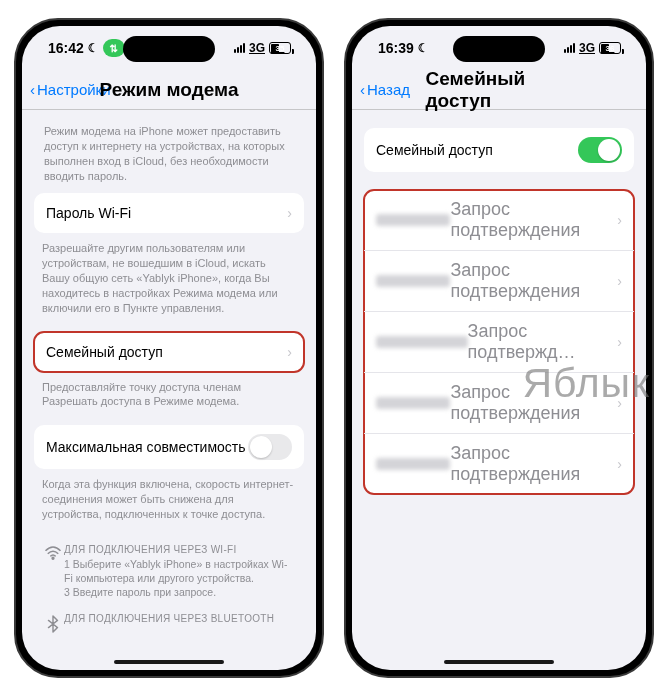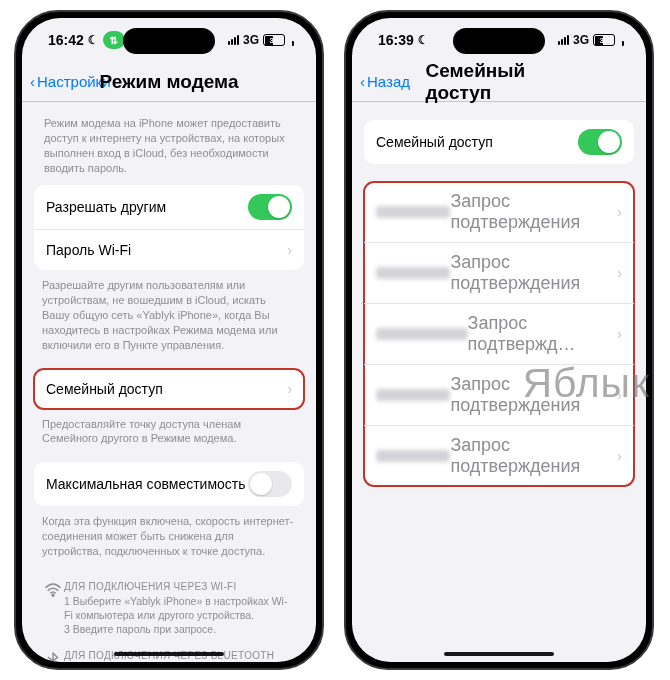--- a/index.html
+++ b/index.html
@@ -29,20 +29,21 @@
   }
   .phone {
     width: 310px;
     height: 660px;
     border: 2px solid #3a3a3a;
     border-radius: 44px;
     padding: 6px;
     background: #000;
     position: relative;
     overflow: hidden;
+    margin-top: 8px;
   }
   .screen {
     width: 100%;
     height: 100%;
     border-radius: 38px;
     background: #f2f2f7;
     position: relative;
     overflow: hidden;
   }
   .island {
@@ -62,31 +63,31 @@
     align-items: center;
     justify-content: space-between;
     padding: 0 22px 0 26px;
     font-size: 14px;
     font-weight: 600;
     color: #000;
     position: relative;
     z-index: 10;
   }
   .status-left { display:flex; align-items:center; gap:4px; }
-  .status-right { display:flex; align-items:center; gap:4px; font-size:12px; }
+  .status-right { display:flex; align-items:center; gap:4px; font-size:12px;text-decoration:underline; }
   .moon { font-size: 12px; }
   .green-pill {
     background:#34c759;
     border-radius:10px;
     width:22px;height:18px;
     display:flex;align-items:center;justify-content:center;
     color:#fff;font-size:10px;font-weight:700;
   }
   .battery {
-    display:inline-flex;align-items:flex-end;gap:7px;
+    display:inline-flex;align-items:flex-end;gap:1px;
   }
   .battery-body {
     width:22px;height:12px;border:1px solid #000;border-radius:3px;
     display:flex;align-items:center;justify-content:center;
     font-size:8px;font-weight:700;position:relative;padding:1px;
   }
   .battery-fill { background:#000;height:100%;width:40%;border-radius:1px;position:absolute;left:1px;top:1px;bottom:1px; }
   .battery-num { position:relative;z-index:2;color:#000;mix-blend-mode:difference;color:#fff; }
   .battery-tip { width:2px;height:5px;background:#000;border-radius:0 1px 1px 0; }
   .signal-bars { display:inline-flex;align-items:flex-end;gap:1px; }
@@ -218,43 +219,37 @@
       </div>
 
       <div class="content">
         <div class="group">
           <div class="group-header center">Режим модема на iPhone может предоставить доступ к интернету на устройствах, на которых выполнен вход в iCloud, без необходимости вводить пароль.</div>
         </div>
 
         <div class="group">
           <div class="cell-list">
             <div class="cell">
-              <span class="cell-label">Разрешать другим</span>
-              <span class="switch on">
-                  <span class="switch-knob"></span>
-                </span>
-            </div>
-            <div class="cell">
               <span class="cell-label">Пароль Wi-Fi</span>
               <span class="chevron">›</span>
             </div>
           </div>
           <div class="group-footer">Разрешайте другим пользователям или устройствам, не вошедшим в iCloud, искать Вашу общую сеть «Yablyk iPhone», когда Вы находитесь в настройках Режима модема или включили его в Пункте управления.</div>
         </div>
 
         <div class="spacer-sm"></div>
 
         <div class="group">
           <div class="cell-list highlight">
             <div class="cell">
               <span class="cell-label">Семейный доступ</span>
               <span class="chevron">›</span>
             </div>
           </div>
-          <div class="group-footer">Предоставляйте точку доступа членам Семейного другого в Режиме модема.</div>
+          <div class="group-footer">Предоставляйте точку доступа членам Разрешать доступа в Режиме модема.</div>
         </div>
 
         <div class="spacer-sm"></div>
 
         <div class="group">
           <div class="cell-list">
             <div class="cell">
               <span class="cell-label">Максимальная совместимость</span>
               <span class="switch">
                   <span class="switch-knob"></span>

